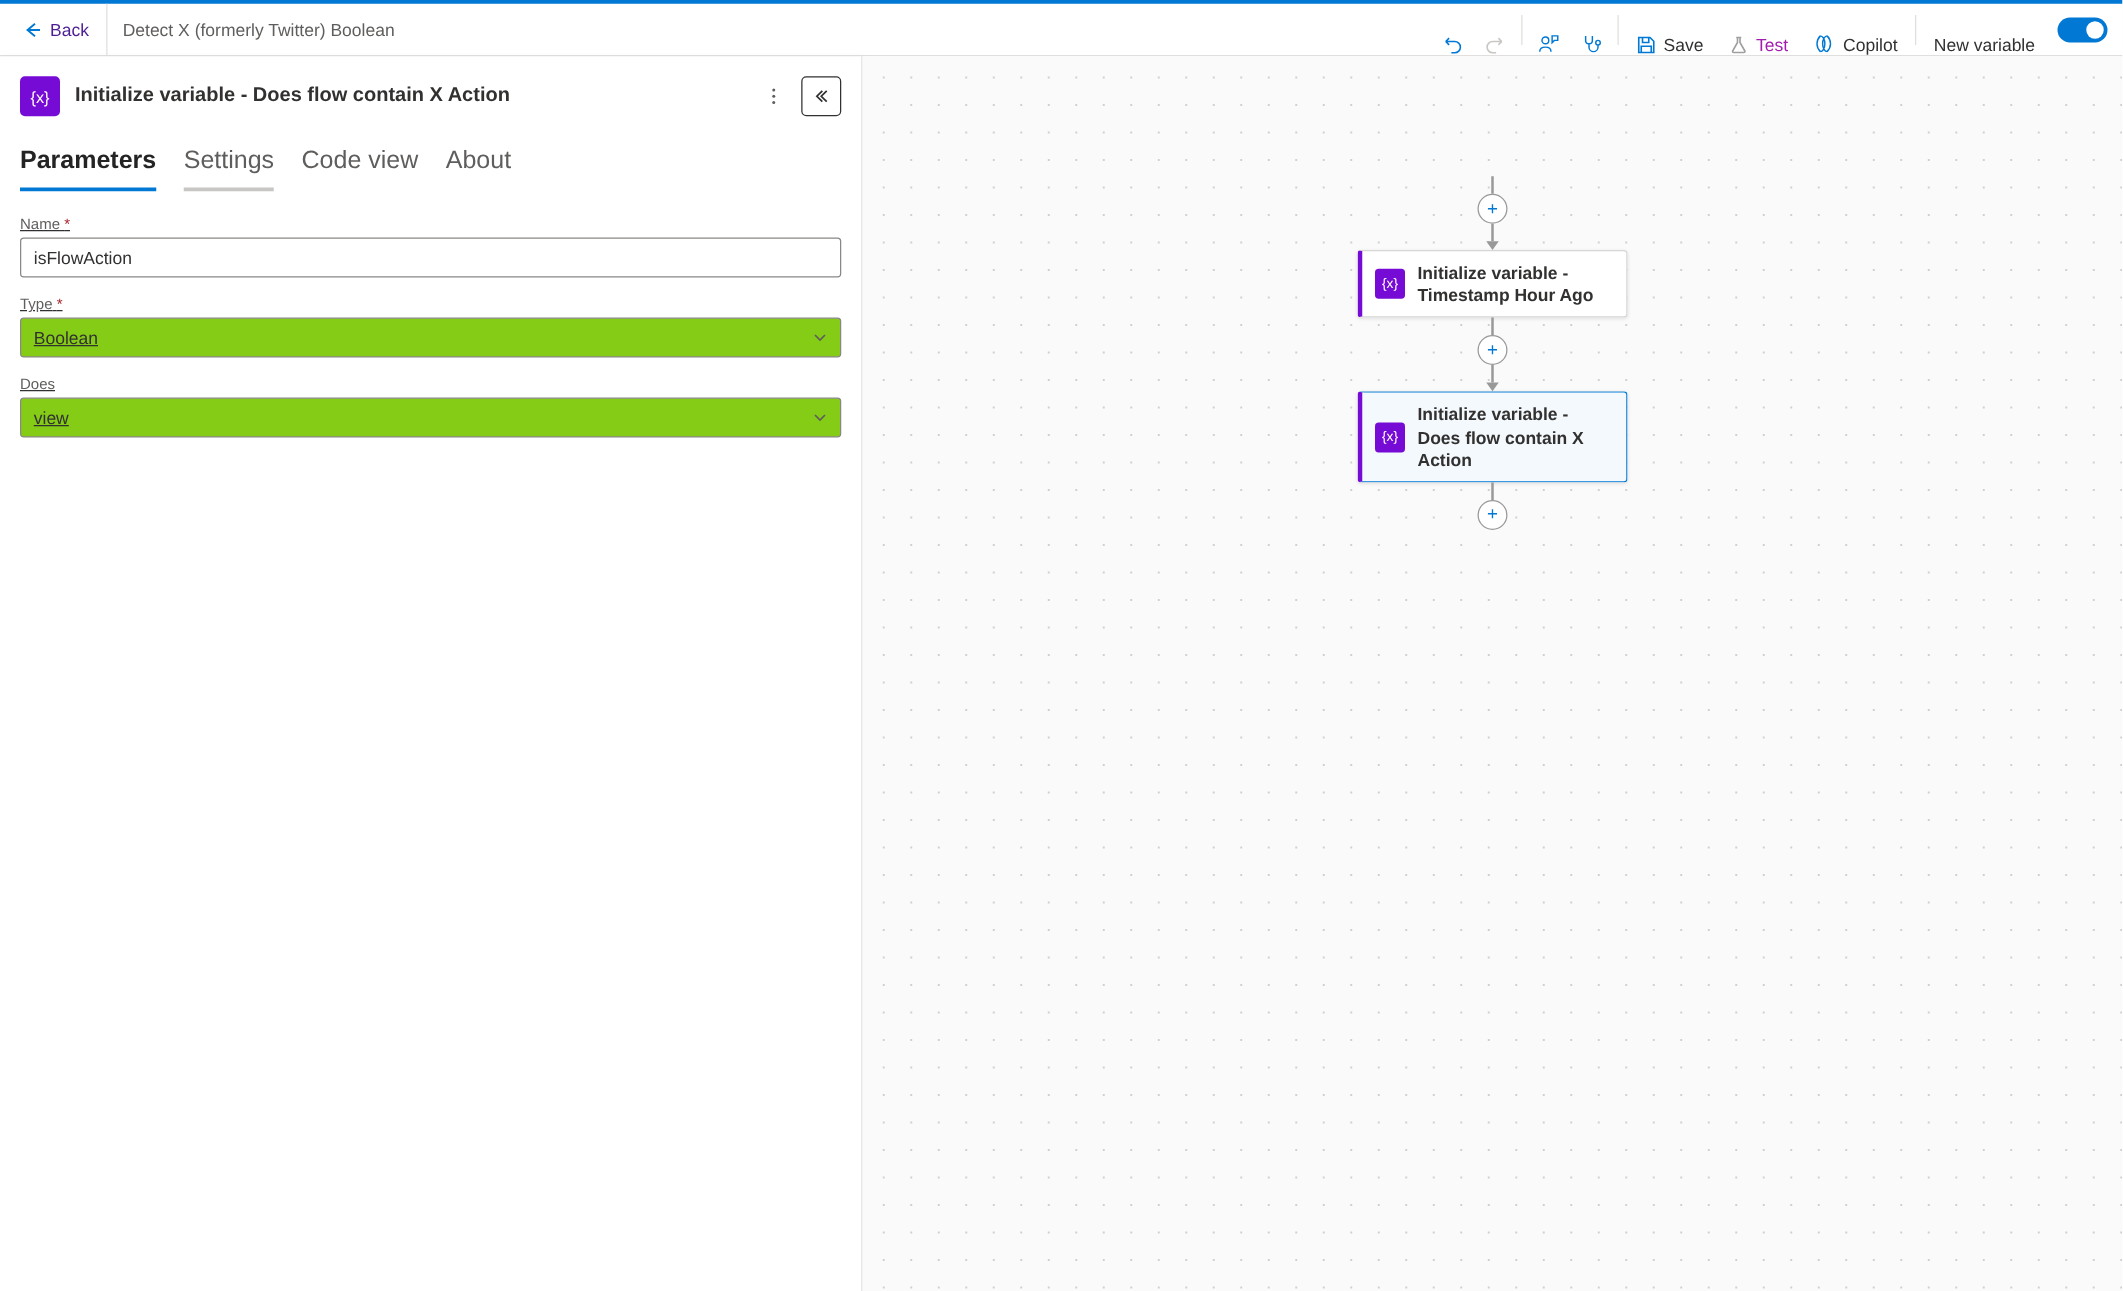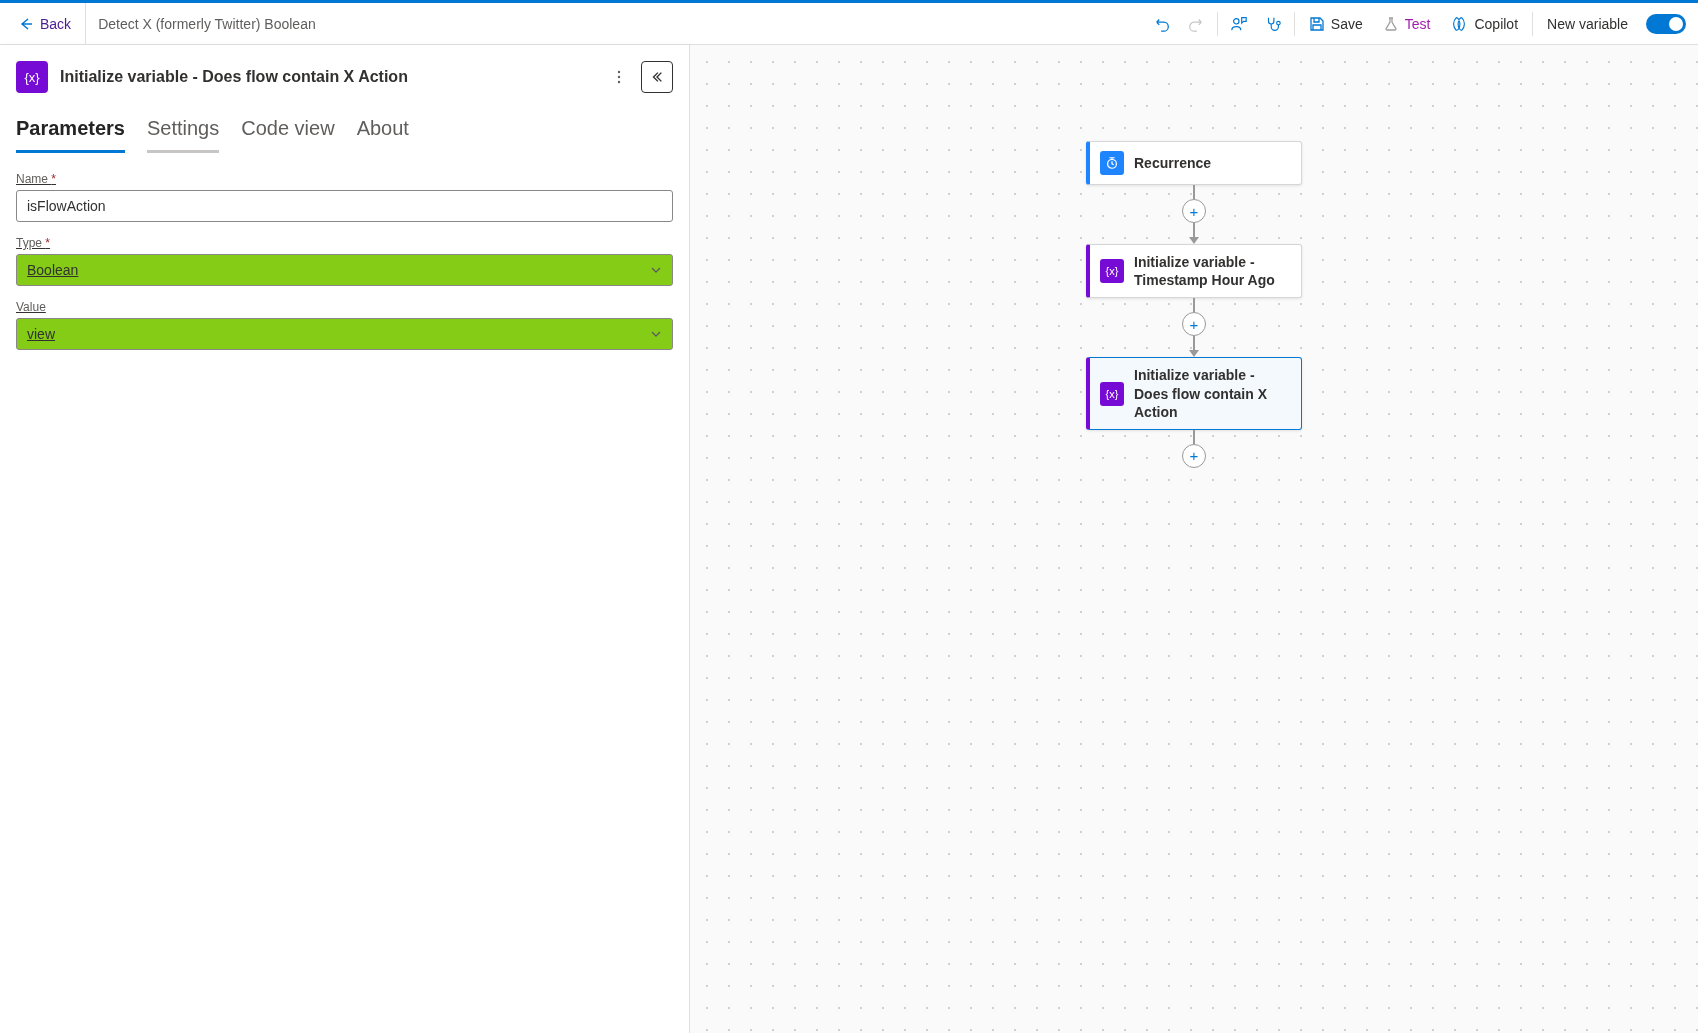--- a/index.html
+++ b/index.html
@@ -17,21 +17,21 @@
     display: flex; align-items: center; gap: 6px;
     padding: 6px 14px; cursor: pointer; border-right: 1px solid #e1dfdd;
     height: 100%;
     color: #4c1d95;
   }
   .back-btn svg { stroke: #0078d4; }
   .flow-title { padding: 0 12px; color: #605e5c; font-size: 14px; }
   .topbar-spacer { flex: 1; }
   .topbar-right { display: flex; align-items: center; height: 100%; }
   .tb-btn {
-    display: flex; align-items: center; gap: 6px; padding: 0 10px;
+    display: flex; align-items: flex-end; gap: 6px; padding: 0 10px;
     height: 100%; cursor: pointer; color: #323130;
   }
   .tb-btn.icon-only { padding: 0 8px; }
   .tb-sep { width: 1px; height: 24px; background: #e1dfdd; margin: 0 4px; }
   .toggle {
     width: 40px; height: 20px; background: #0078d4; border-radius: 10px;
     position: relative; margin-left: 8px; margin-right: 8px;
   }
   .toggle::after {
     content: ""; position: absolute; right: 3px; top: 3px;
@@ -231,42 +231,33 @@
       </label>
       <div class="select-wrap">
         <span class="val">Boolean</span>
         <svg width="12" height="12" viewBox="0 0 12 12" fill="none" stroke="#605e5c" stroke-width="1.4">
             <path d="M2 4l4 4 4-4"></path>
           </svg>
       </div>
     </div>
 
     <div class="field">
-      <label class="field-label">Value</label>
+      <label class="field-label">Does</label>
       <div class="select-wrap">
         <span class="val">view</span>
         <svg width="12" height="12" viewBox="0 0 12 12" fill="none" stroke="#605e5c" stroke-width="1.4">
             <path d="M2 4l4 4 4-4"></path>
           </svg>
       </div>
     </div>
   </div>
 
   <div class="canvas">
     <div class="flow-nodes">
 
-      <div class="node recurrence">
-        <div class="action-icon ic-recurrence">
-          <svg width="14" height="14" viewBox="0 0 16 16" fill="none" stroke="#fff" stroke-width="1.4">
-              <circle cx="8" cy="9" r="5"></circle>
-              <path d="M8 6v3l2 1 M5 2h6 M8 2v2"></path>
-            </svg>
-        </div>
-        <div class="node-label">Recurrence</div>
-      </div>
 
       <div class="connector">
         <div class="stem"></div>
         <div class="add-circle">
             <span>+</span>
           </div>
         <div class="stem"></div>
         <div class="arrow-head"></div>
       </div>
 

